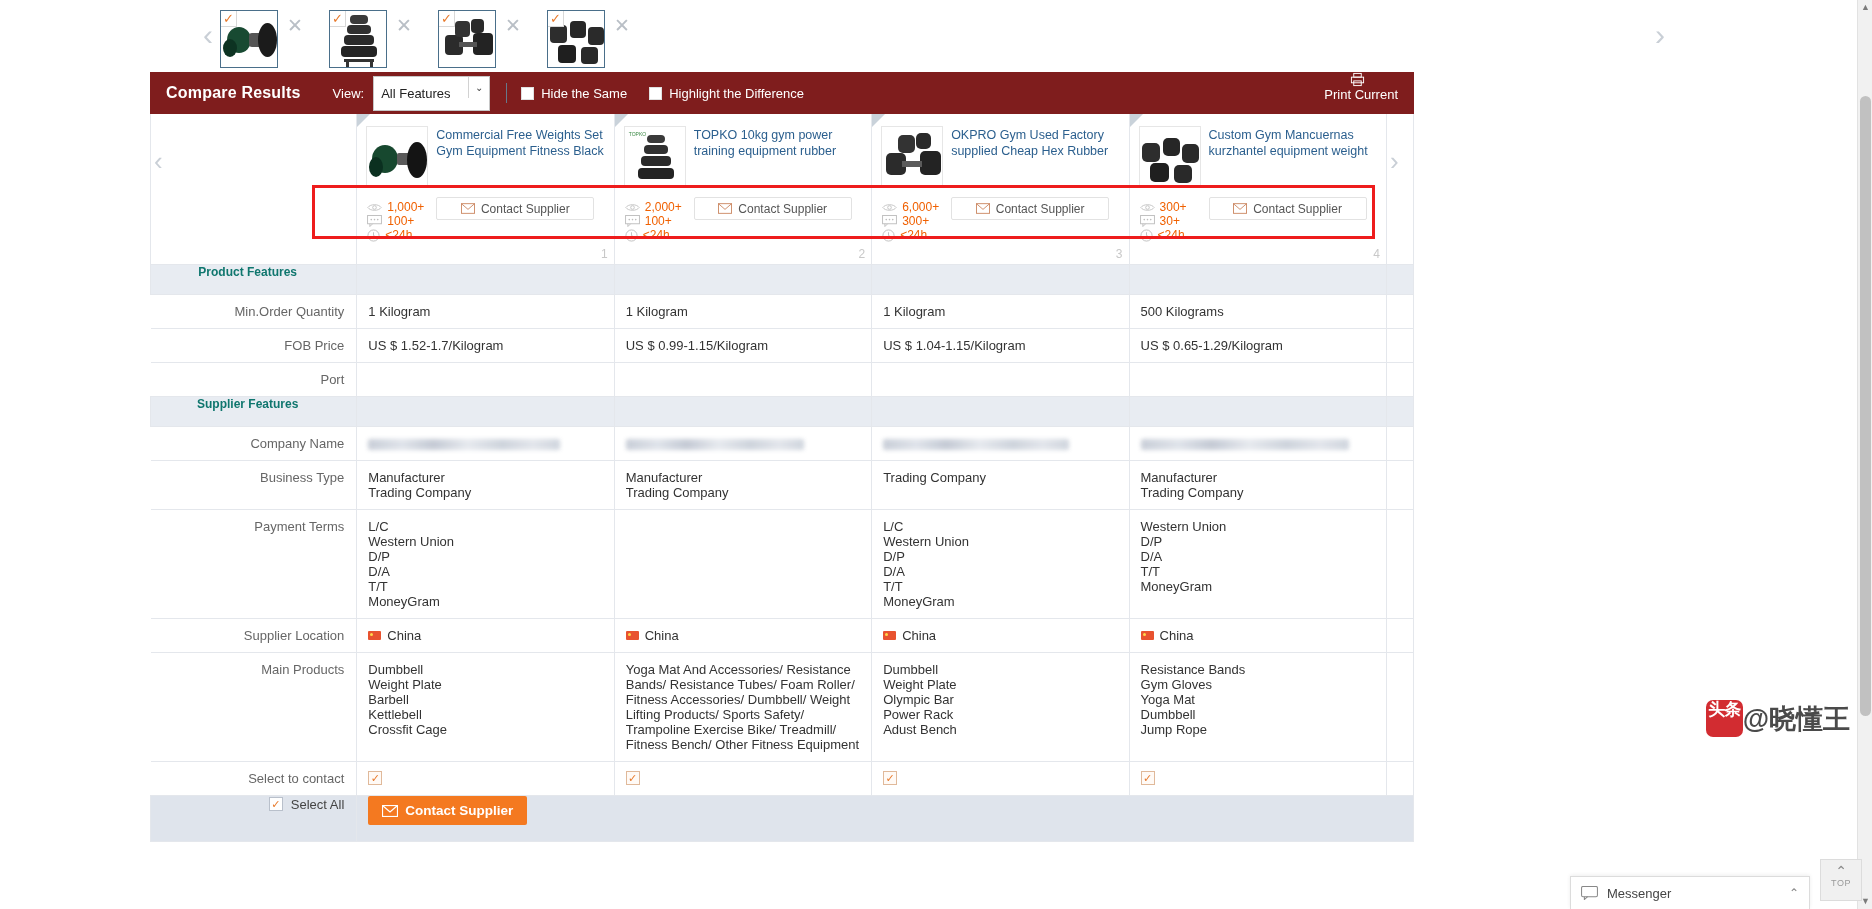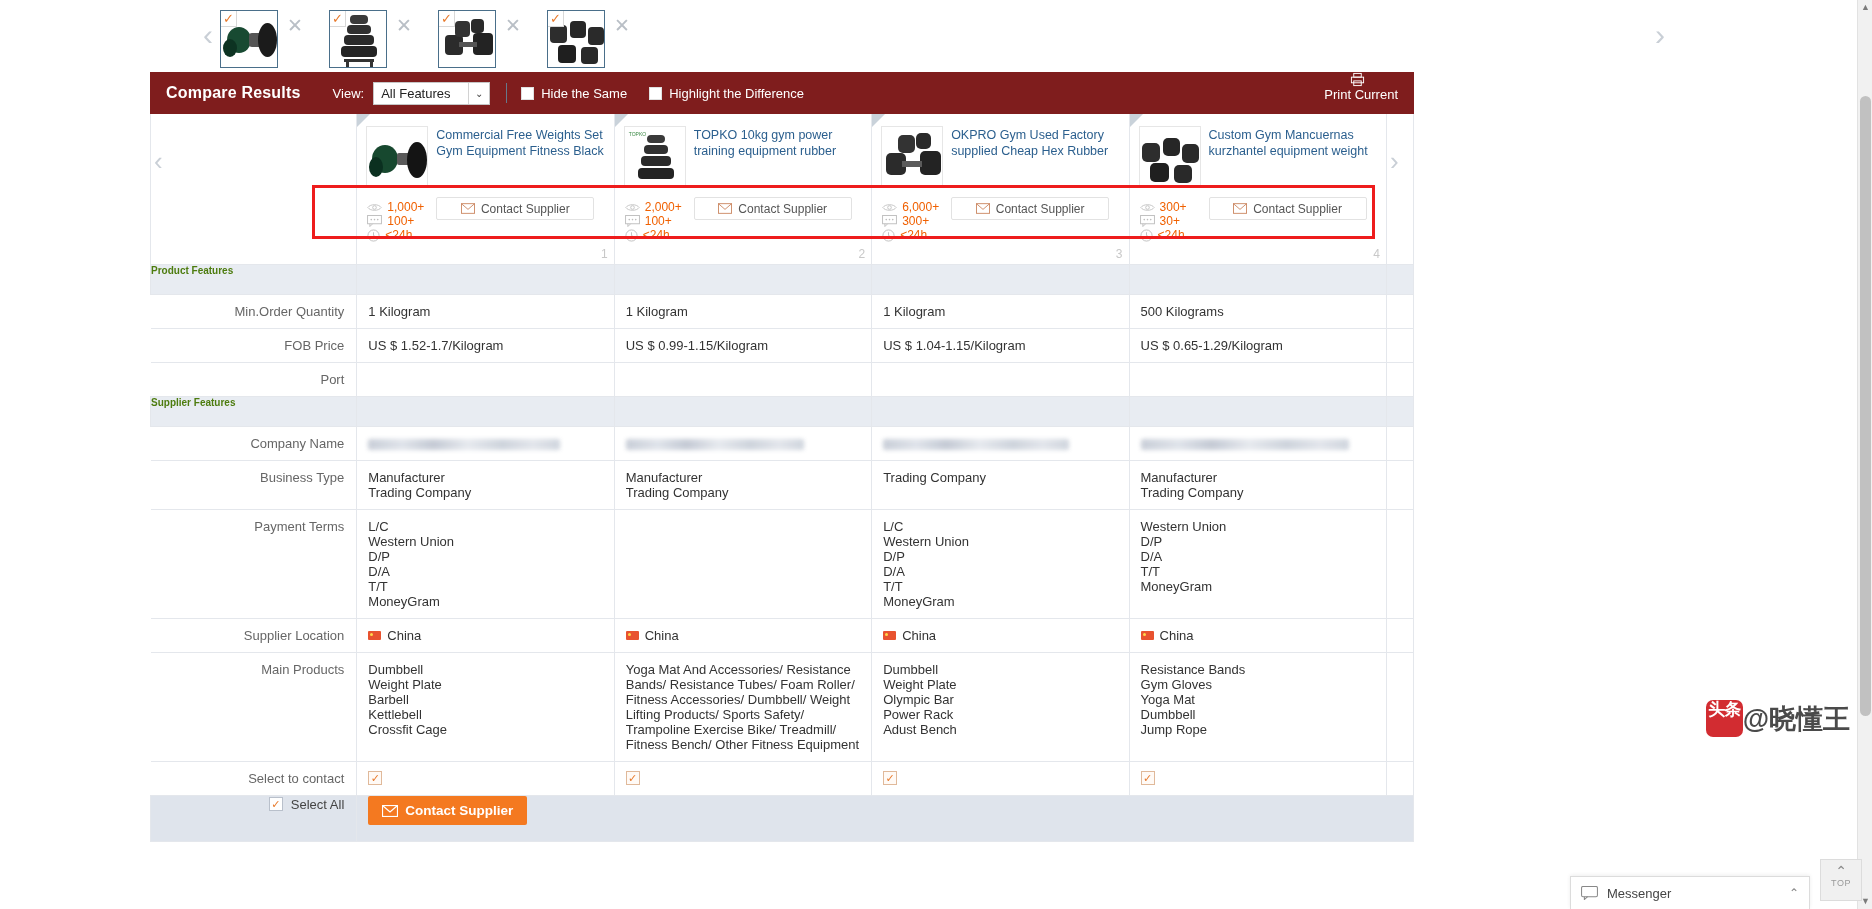--- a/index.html
+++ b/index.html
@@ -54,21 +54,21 @@
   }
 
   
   #toolbar {
     height: 42px; background: #7f1d1d; display: flex; align-items: center;
     padding: 0 16px; position: relative; color: #fff;
   }
   #compare-title { font-size: 16px; font-weight: bold; letter-spacing: .2px; }
   #view-label { font-size: 13px; margin-left: 32px; margin-right: 9px; }
   #view-select {
-    width: 117px; height: 23px; background: #fff; border: 1px solid #c6c6c6;
+    width: 117px; height: 35px; background: #fff; border: 1px solid #c6c6c6;
     display: flex; align-items: center; position: relative; cursor: pointer;
   }
   #view-select-text { font-size: 13px; color: #222; padding-left: 7px; }
   #view-select-arrow {
     position: absolute; right: 0; top: 0; width: 21px; height: 21px;
     border-left: 1px solid #d2d2d2; color: #444; font-size: 10px;
     text-align: center; line-height: 21px;
   }
   .tb-sep { width:1px; height:20px; background:#67788a; margin:0 14px 0 16px; }
   .tb-check-wrap { display: flex; align-items: center; cursor: pointer; margin-right: 22px; }
@@ -92,21 +92,21 @@
   #cmp-table td { border: 1px solid #e4e7ec; vertical-align: top; }
   .lbl-cell {
     text-align: right; padding: 9px 12px 9px 6px; font-size: 13px;
     color: #666; background: #fff; border-left: none !important;
   }
   .val-cell { padding: 9px 11px; font-size: 13px; color: #333; line-height: 15px; }
   .sec-row td {
     background: #e8ecf2; height: 30px; border-top: 1px solid #dde1e8;
     border-bottom: 1px solid #dde1e8;
   }
-  .sec-label { text-align: left; padding-right: 12px; font-size: 10px; font-weight: bold; color: #4d7c0f; }
+  .sec-label { text-align: center; padding-right: 12px; font-size: 12px; font-weight: bold; color: #0f766e; }
 
   
   #prod-head td { border-top: none; padding: 0; background: #fff; }
   .prod-cell { position: relative; height: 150px; padding: 12px 9px 0 9px; }
   .prod-corner {
     position: absolute; left: 0; top: 0; width: 0; height: 0;
     border-top: 13px solid #c9d2da; border-right: 13px solid transparent;
   }
   .prod-top { display: flex; }
   .prod-img {

